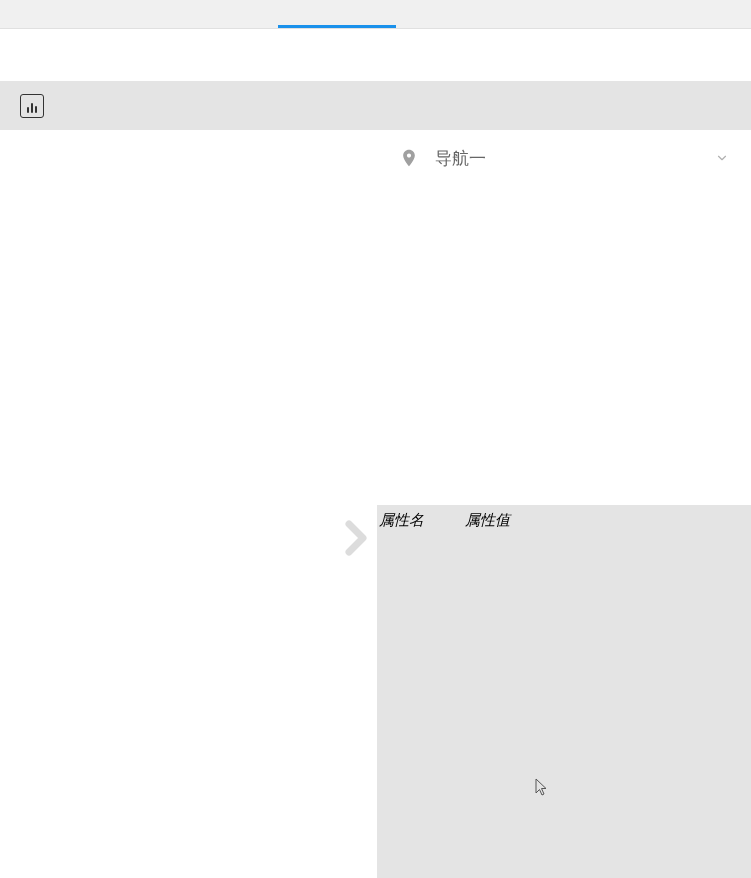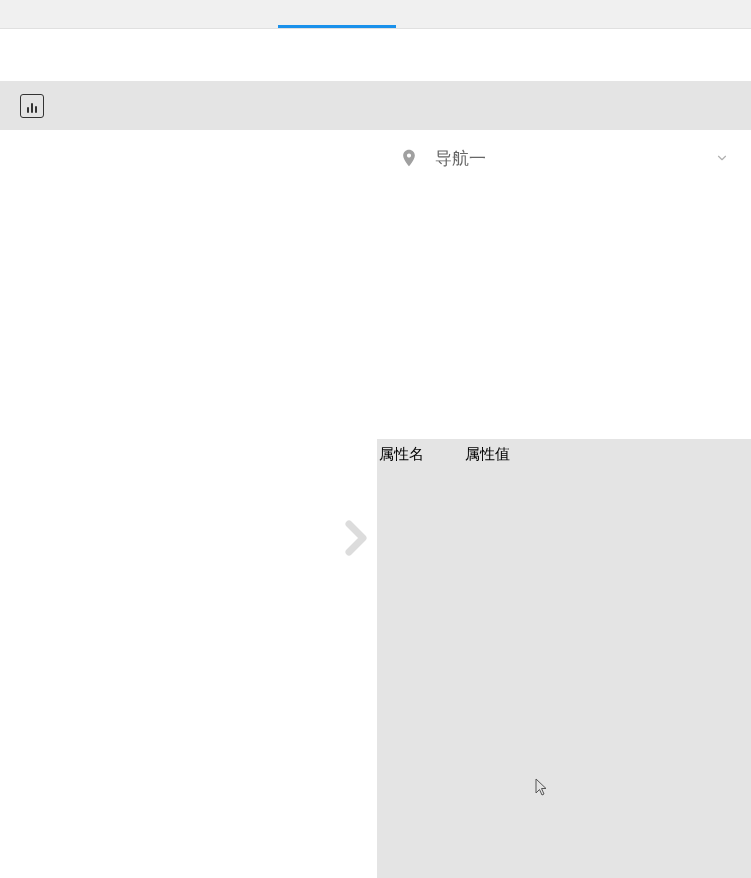--- a/index.html
+++ b/index.html
@@ -78,21 +78,21 @@
       cursor: pointer;
     }
     .right-panel {
       flex: 1;
       display: flex;
       flex-direction: column;
       background: #fff;
     }
     .nav-section {
       background: #fff;
-      height: 309px;
+      height: 375px;
       padding: 0;
     }
     .nav-item {
       display: flex;
       align-items: center;
       padding: 16px 20px;
       cursor: pointer;
       position: relative;
     }
     .nav-item-icon {
@@ -120,20 +120,21 @@
       background: #e4e4e4;
     }
     .props-header {
       display: flex;
       padding: 6px 0;
     }
     .props-col {
       font-size: 15px;
       color: #000;
       font-weight: 400;
+      font-style: italic;
     }
     .props-col-name {
       padding-left: 2px;
       min-width: 66px;
     }
     .props-col-value {
       padding-left: 2px;
       margin-left: 20px;
     }
     .cursor {

